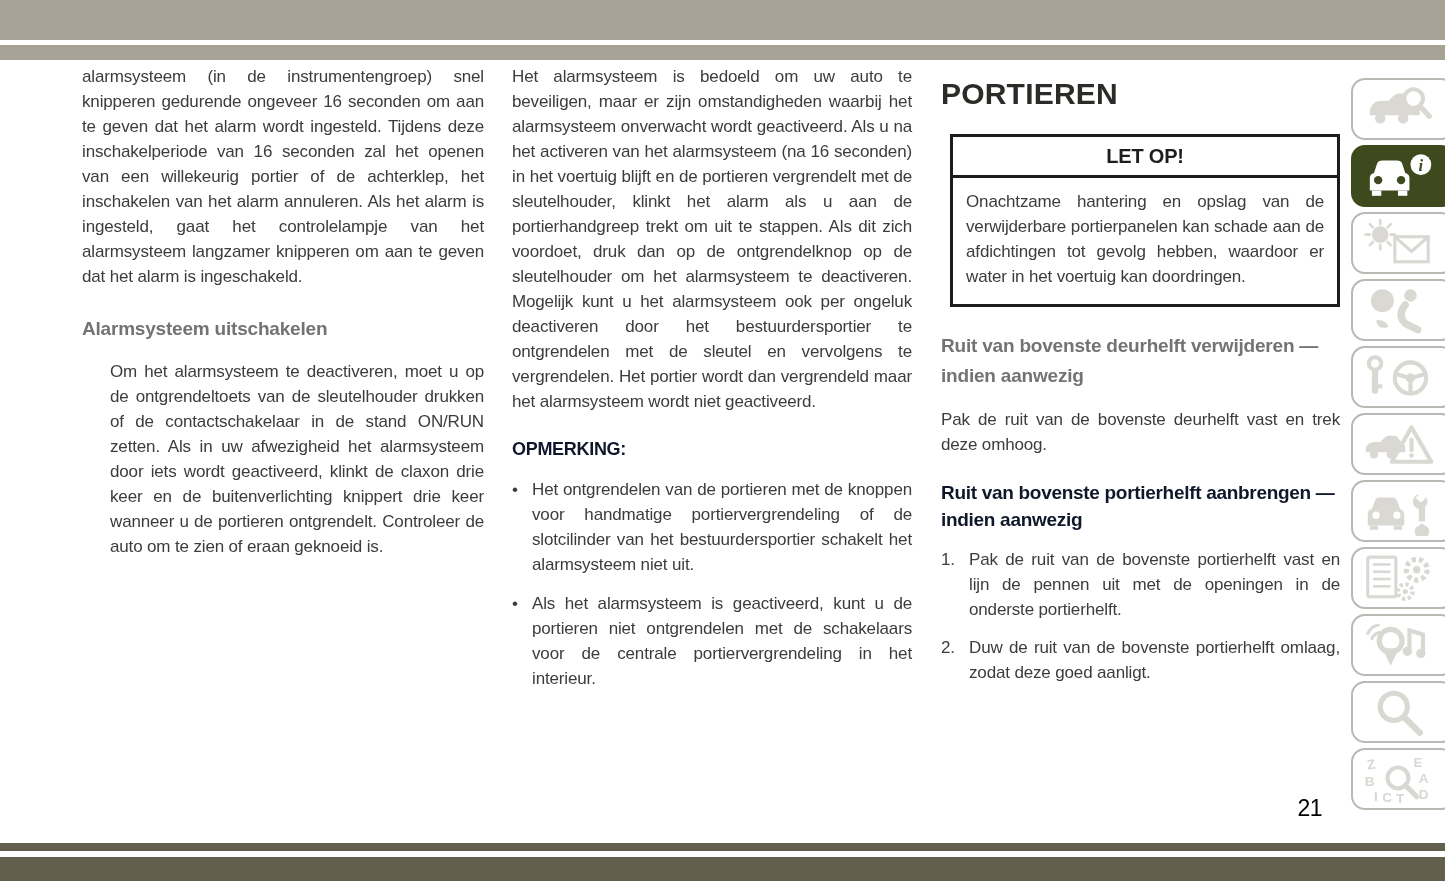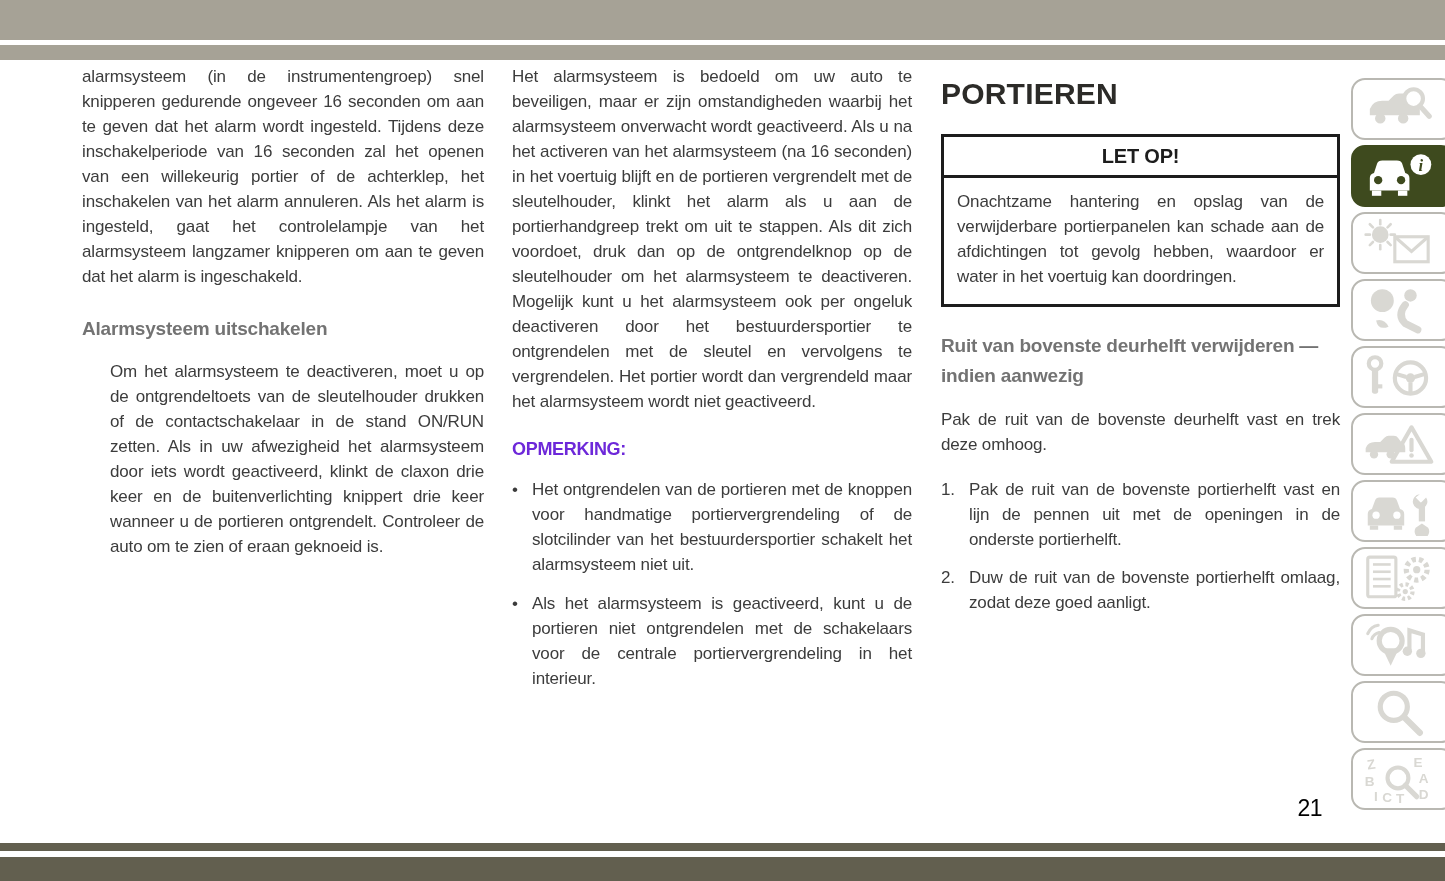--- a/index.html
+++ b/index.html
@@ -28,30 +28,30 @@
   #col3 { left: 941px; width: 399px; top: 78px; }
 
   .body-p { margin: 0 0 20px 0; text-align: justify; }
   .body-p.last { margin-bottom: 0; margin-left: 28px; }
 
   h2.green-head {
     font-size: 19px; font-weight: bold; color: #737373;
     margin: 26px 0 16px 0; letter-spacing: -0.2px; line-height: 28px;
   }
   h2.black-head {
-    font-size: 18px; font-weight: bold; color: #6d28d9;
+    font-size: 18px; font-weight: bold; color: #0f172a;
     margin: 22px 0 14px 0; letter-spacing: -0.3px; line-height: 27px;
   }
   h1.section-title {
     font-size: 30px; font-weight: bold; color: #2c2b28;
     margin: 0 0 24px 0; letter-spacing: 0.2px; line-height: 32px;
   }
 
   
-  .caution-box { border: 3px solid #1c1c1c; margin: 0 0 24px 0; background: #fff; }
+  .caution-box { border: 3px solid #1c1c1c; margin: 0 0 24px 9px; background: #fff; }
   .caution-title {
     text-align: center; font-weight: bold; font-size: 20px; color: #1d1d1d;
     padding: 7px 0 6px 0; border-bottom: 3px solid #1c1c1c; letter-spacing: -0.2px;
   }
   .caution-body { padding: 11px 13px 15px 13px; text-align: justify; }
 
   
   .bullet-item { display: flex; margin: 0 0 14px 0; }
   .bullet-item .marker { flex: 0 0 20px; }
   .bullet-item .txt { flex: 1; text-align: justify; }
@@ -103,20 +103,21 @@
   </div>
 
   <div class="col" id="col3">
     <h1 class="section-title">PORTIEREN</h1>
     <div class="caution-box">
       <div class="caution-title">LET OP!</div>
       <div class="caution-body">Onachtzame hantering en opslag van de verwijderbare portierpanelen kan schade aan de afdichtingen tot gevolg hebben, waardoor er water in het voertuig kan doordringen.</div>
     </div>
     <h2 class="green-head" style="margin-top:0; line-height:30px;">Ruit van bovenste deurhelft verwijderen — indien aanwezig</h2>
     <p class="body-p">Pak de ruit van de bovenste deurhelft vast en trek deze omhoog.</p>
+    <h2 class="black-head" style="font-size:19px;">Ruit van bovenste portierhelft aanbrengen — indien aanwezig</h2>
     <div class="num-item">
       <span class="marker">1.</span>
       <span class="txt">Pak de ruit van de bovenste portierhelft vast en lijn de pennen uit met de openingen in de onderste portierhelft.</span>
     </div>
     <div class="num-item">
       <span class="marker">2.</span>
       <span class="txt">Duw de ruit van de bovenste portierhelft omlaag, zodat deze goed aanligt.</span>
     </div>
   </div>
 

